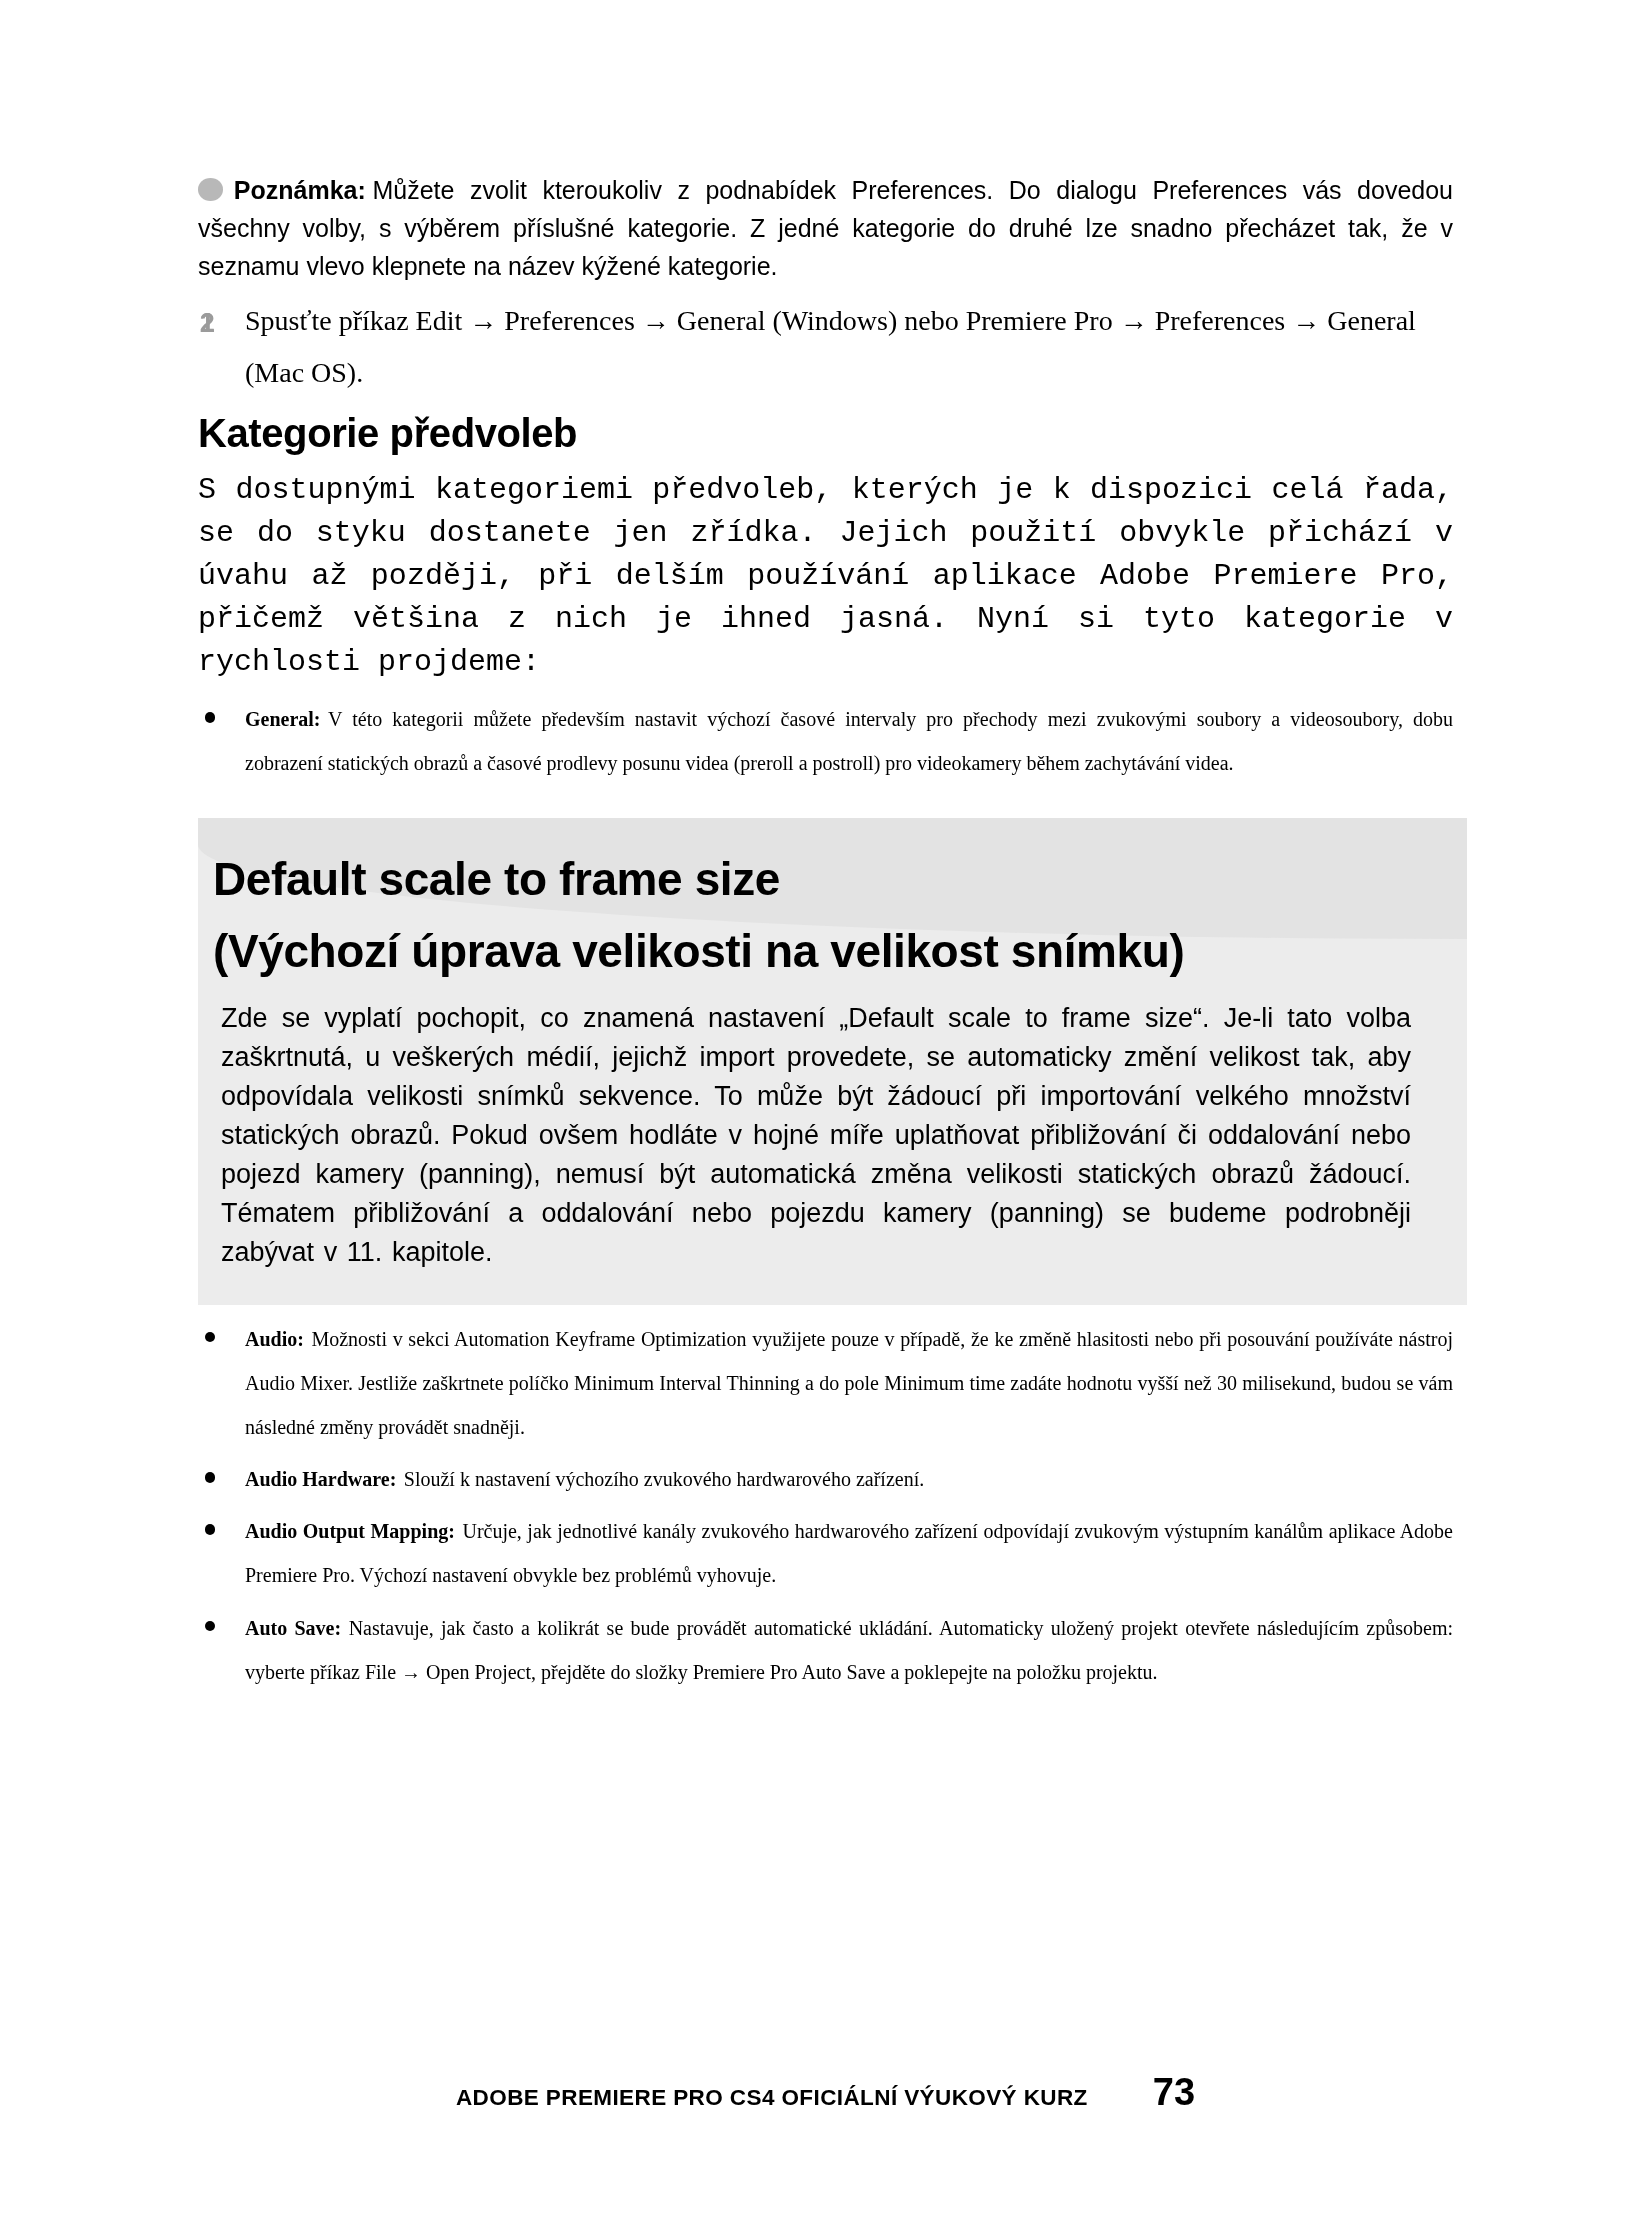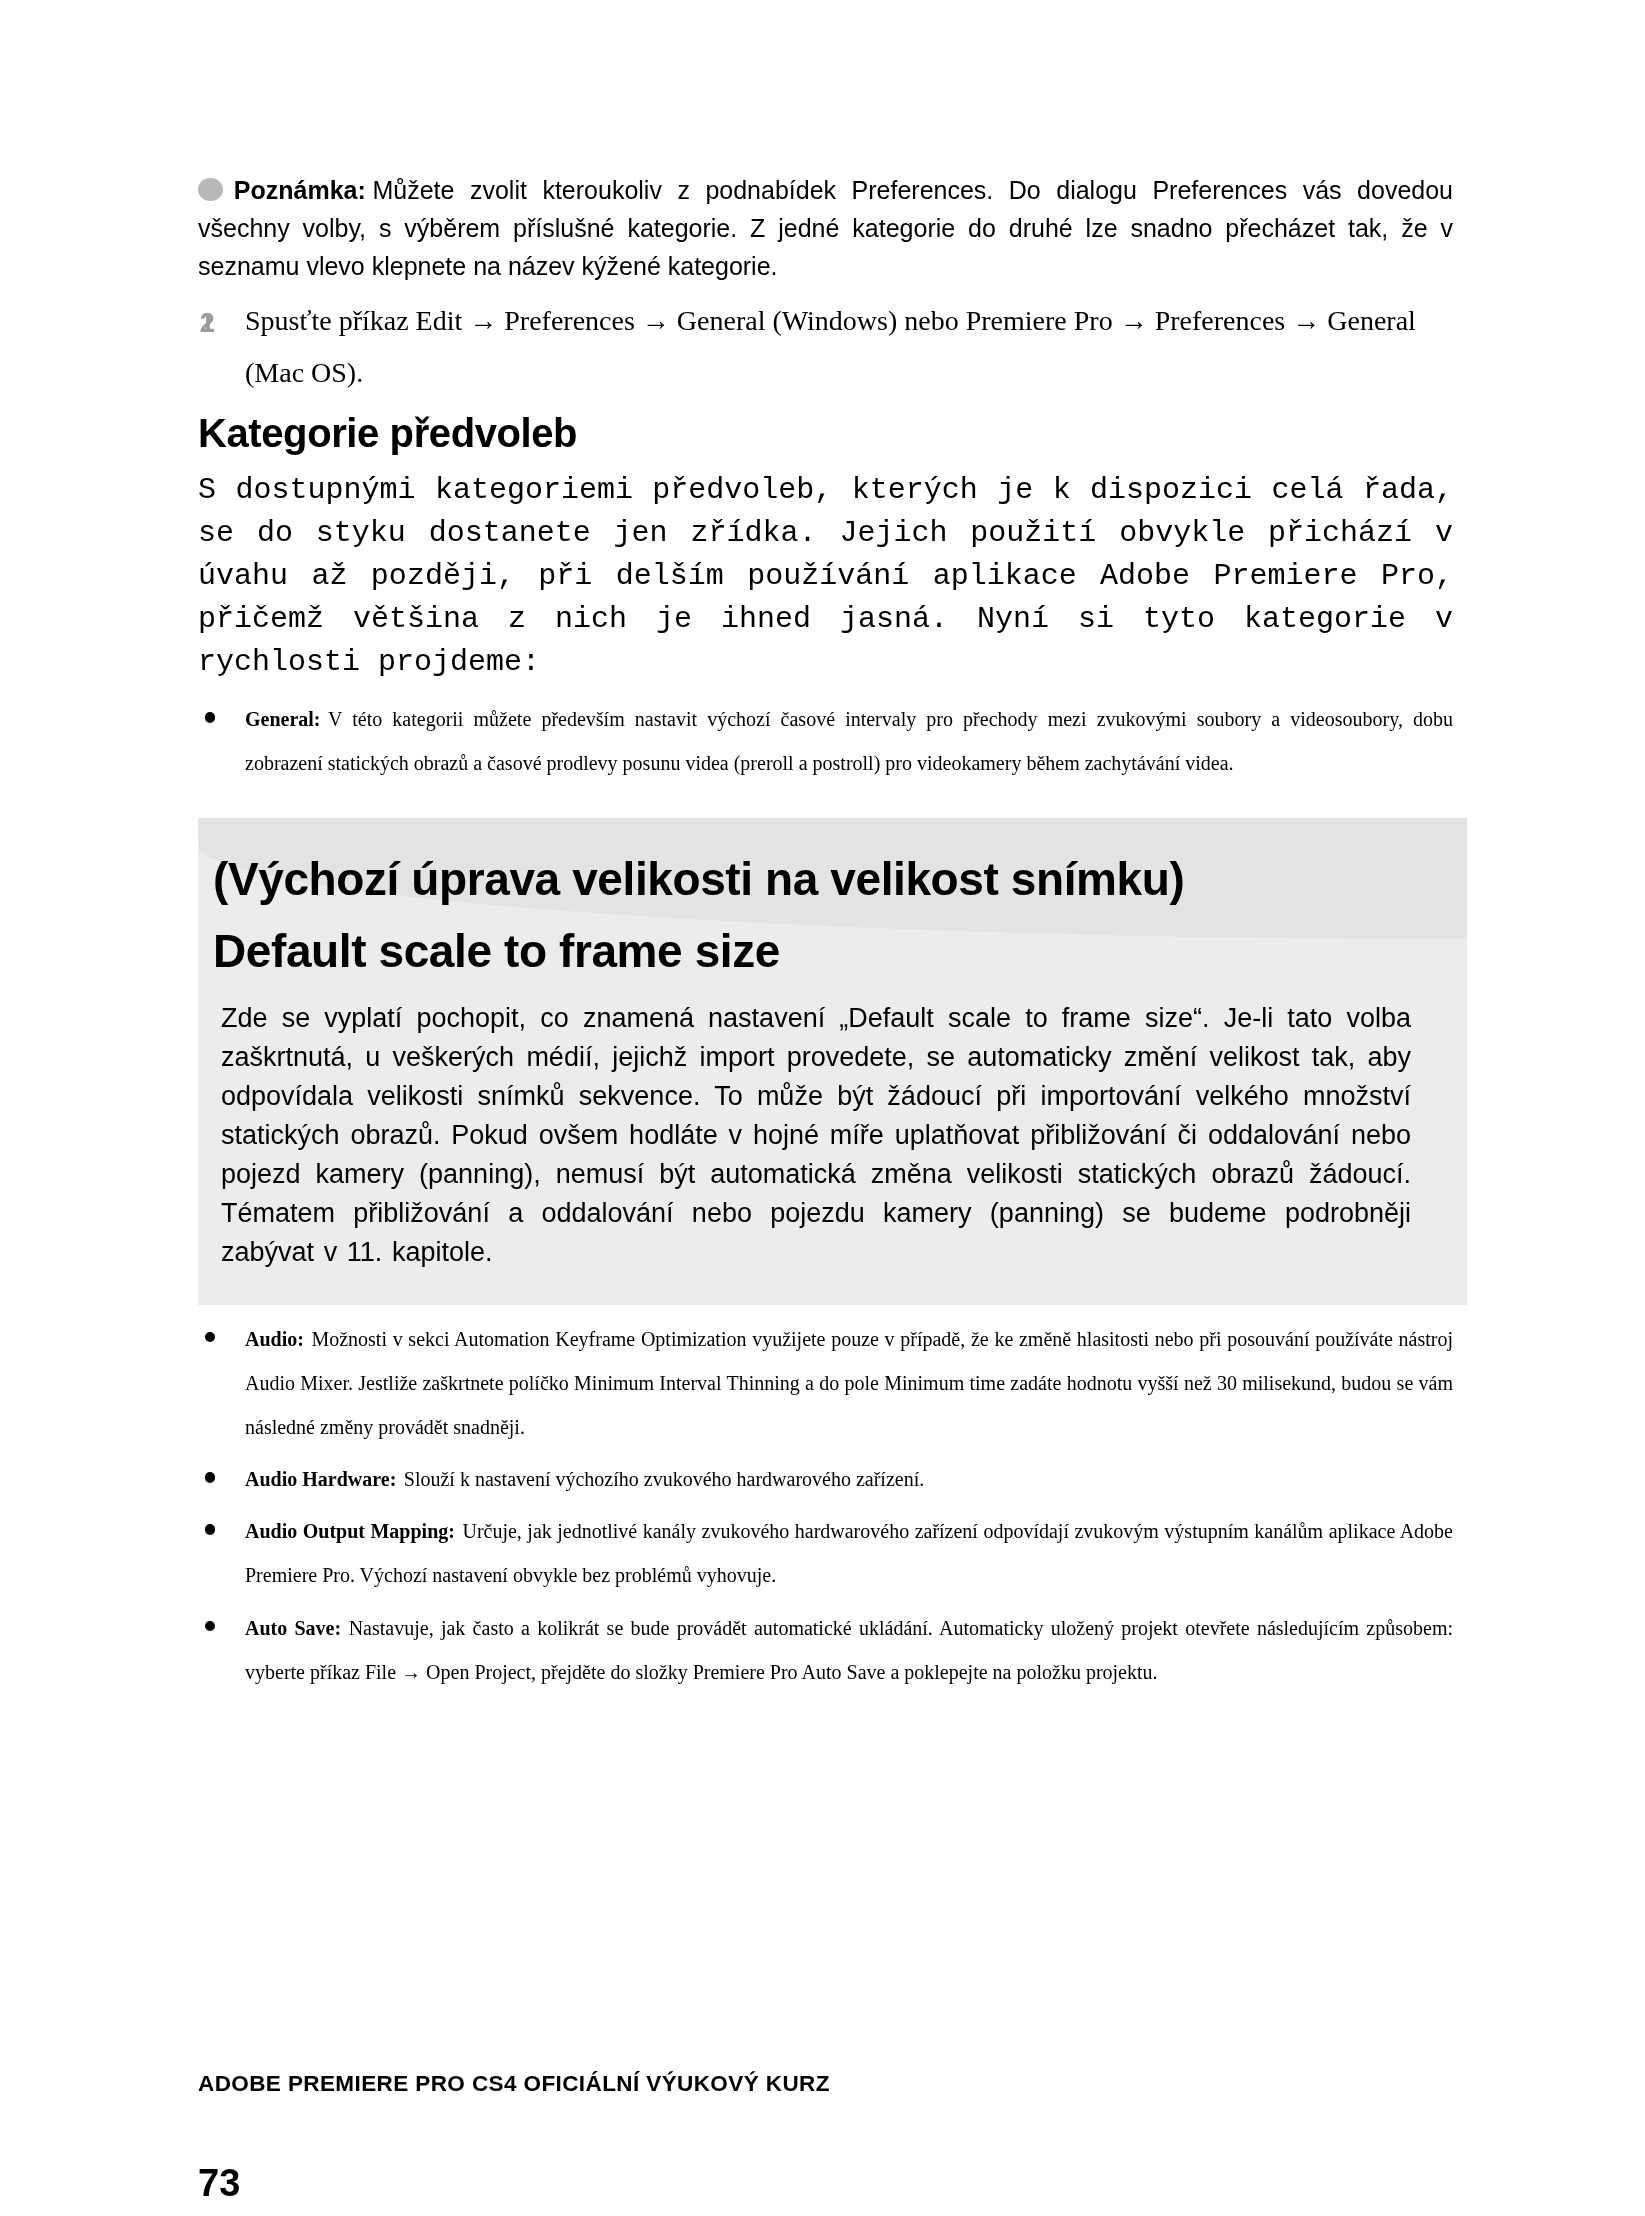--- a/index.html
+++ b/index.html
@@ -129,21 +129,20 @@
   .footer{
     position:absolute;
     top:2071px;
     left:198px;
     width:1255px;
     display:flex;
     justify-content:center;
     align-items:baseline;
     gap:65px;
     font-family:"Liberation Sans",sans-serif;
-    flex-direction:column;
   }
   .footer-title{
     font-size:22.5px;
     font-weight:bold;
     letter-spacing:0.4px;
   }
   .footer-num{
     font-size:38px;
     font-weight:bold;
   }
@@ -167,22 +166,22 @@
   <h2 class="section-heading">Kategorie předvoleb</h2>
 
   <p class="intro">S dostupnými kategoriemi předvoleb, kterých je k dispozici celá řada, se do styku dostanete jen zřídka. Jejich použití obvykle přichází v úvahu až později, při delším používání aplikace Adobe Premiere Pro, přičemž většina z nich je ihned jasná. Nyní si tyto kategorie v rychlosti projdeme:</p>
 
   <div class="bullet">
     <span class="dot"></span><span class="blabel">General:</span><span>V této kategorii můžete především nastavit výchozí časové intervaly pro přechody mezi zvukovými soubory a videosoubory, dobu zobrazení statických obrazů a časové prodlevy posunu videa (preroll a postroll) pro videokamery během zachytávání videa.</span>
   </div>
 
   <section class="graybox">
     <h3 class="box-title">
+      <span>Default scale to frame size</span>
       <span>(Výchozí úprava velikosti na velikost snímku)</span>
-      <span>Default scale to frame size</span>
     </h3>
     <p class="box-body">Zde se vyplatí pochopit, co znamená nastavení „Default scale to frame size“. Je-li tato volba zaškrtnutá, u veškerých médií, jejichž import provedete, se automaticky změní velikost tak, aby odpovídala velikosti snímků sekvence. To může být žádoucí při importování velkého množství statických obrazů. Pokud ovšem hodláte v hojné míře uplatňovat přibližování či oddalování nebo pojezd kamery (panning), nemusí být automatická změna velikosti statických obrazů žádoucí. Tématem přibližování a oddalování nebo pojezdu kamery (panning) se budeme podrobněji zabývat v 11. kapitole.</p>
   </section>
 
 
   <div class="bullet">
     <span class="dot"></span><span class="blabel">Audio:</span><span>Možnosti v sekci Automation Keyframe Optimization využijete pouze v případě, že ke změně hlasitosti nebo při posouvání používáte nástroj Audio Mixer. Jestliže zaškrtnete políčko Minimum Interval Thinning a do pole Minimum time zadáte hodnotu vyšší než 30 milisekund, budou se vám následné změny provádět snadněji.</span>
   </div>
 
   <div class="bullet">

